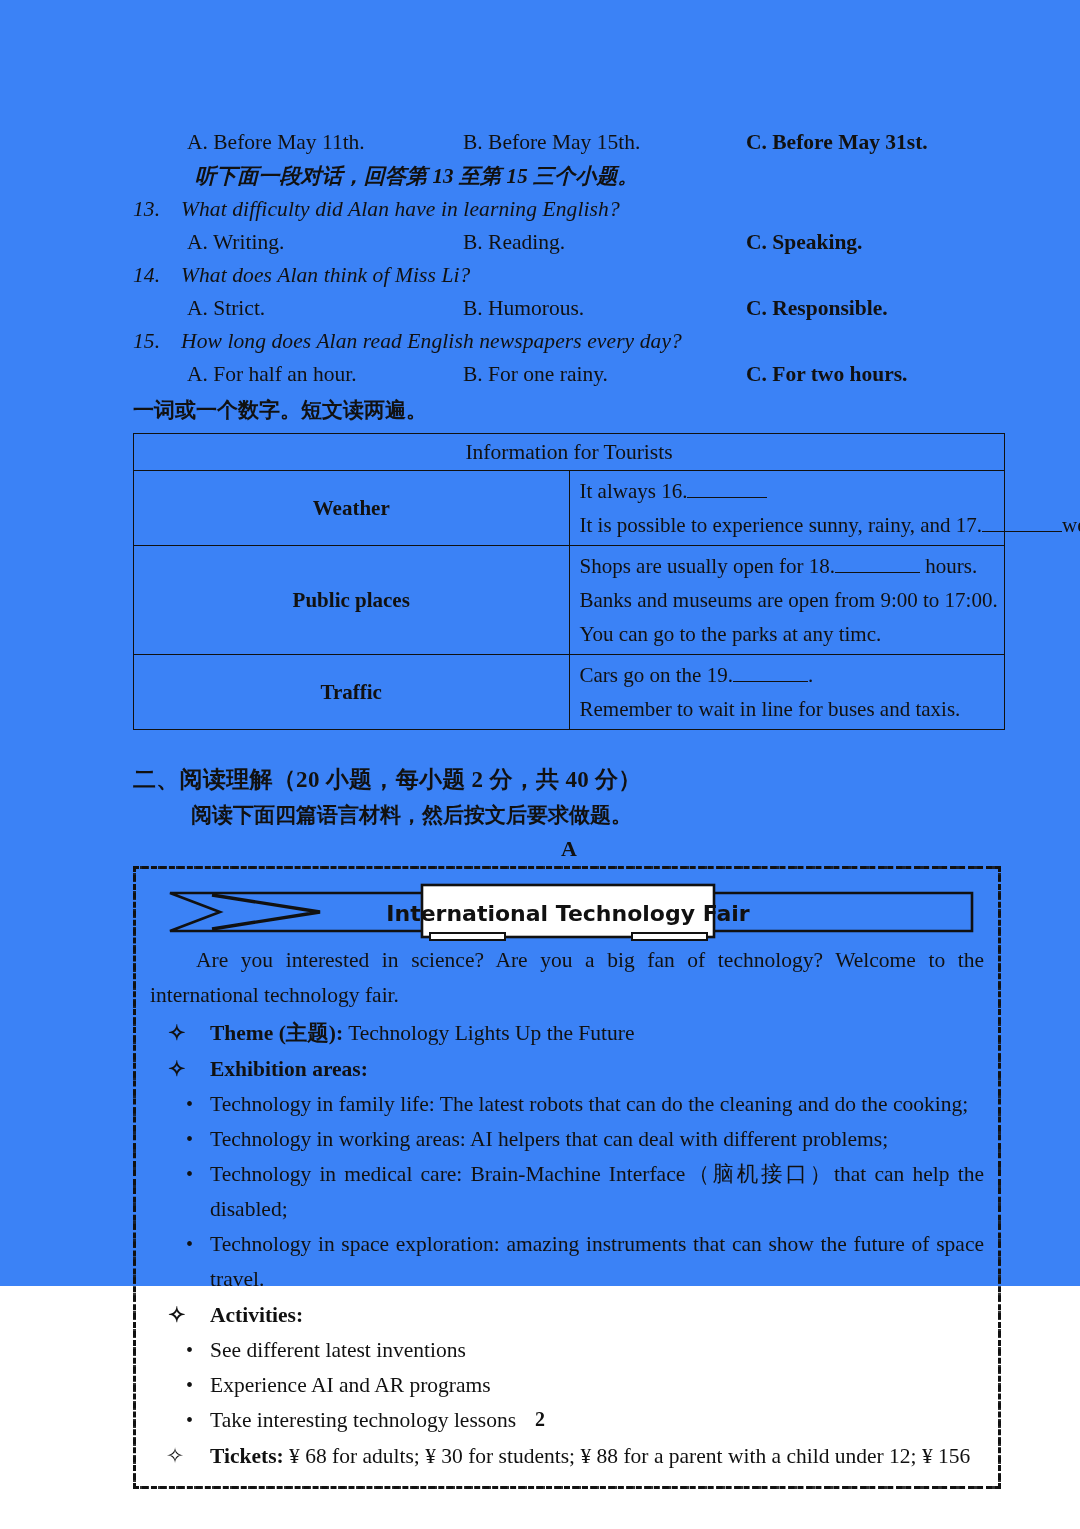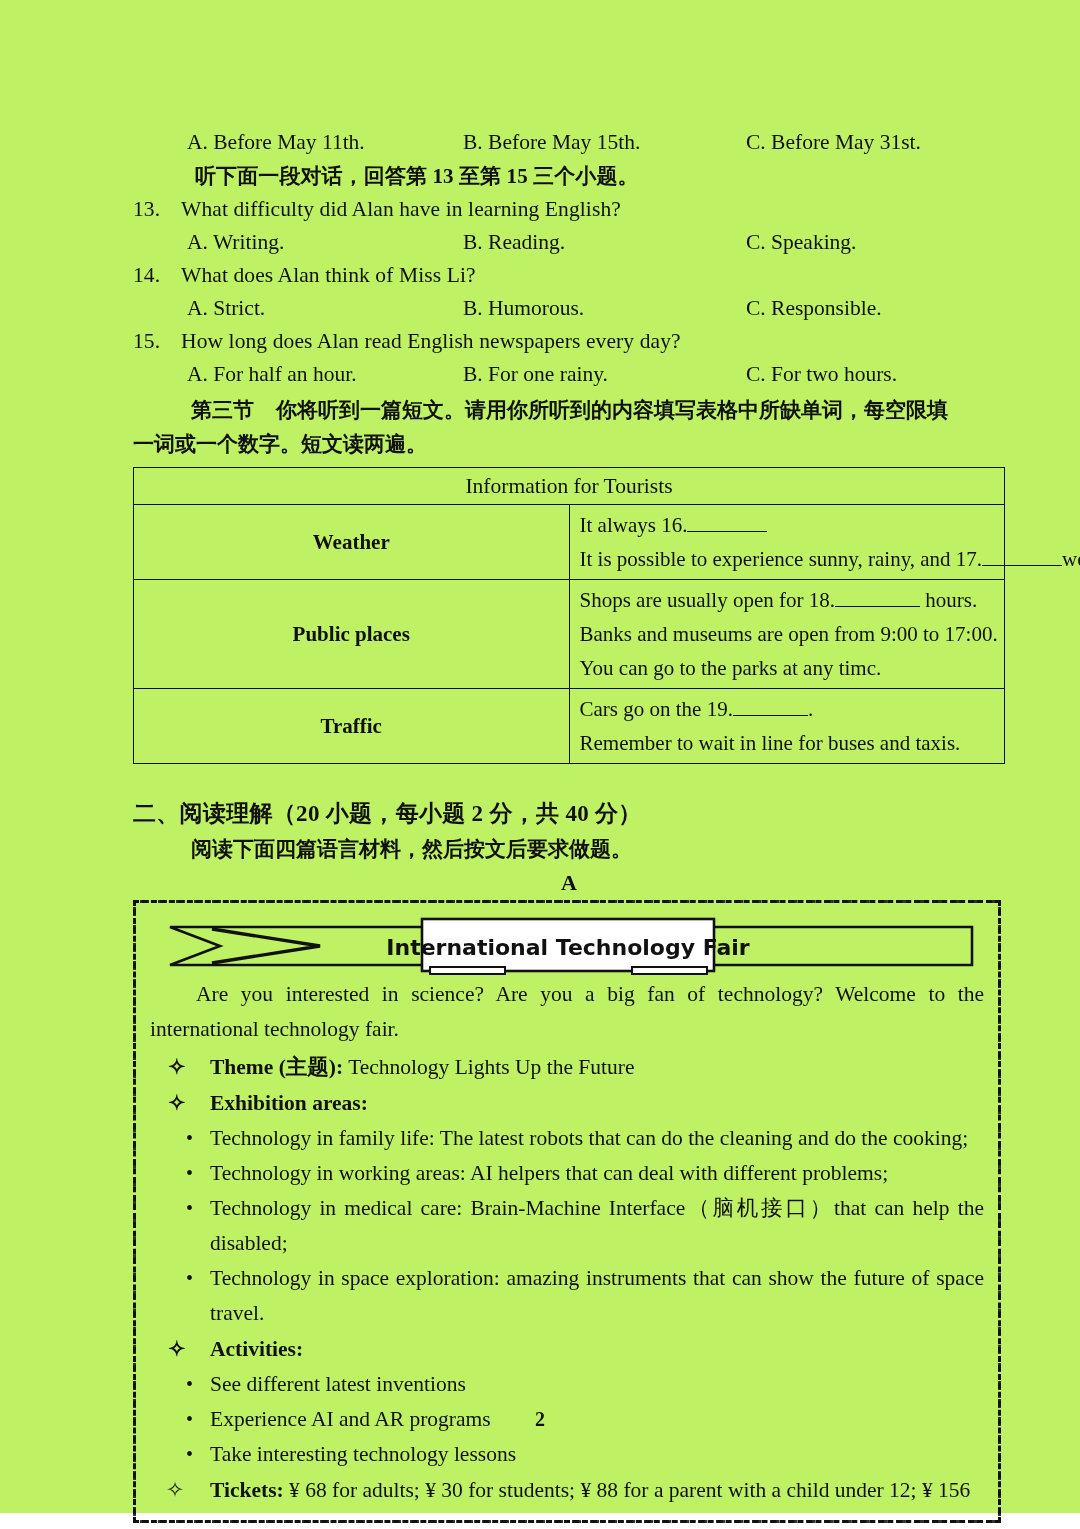--- a/index.html
+++ b/index.html
@@ -13,57 +13,58 @@
     position: relative;
     font-family: "Liberation Serif", "DejaVu Serif", serif;
     color: #111111;
     overflow: hidden;
   }
 
   .page {
     position: absolute;
     left: 0; top: 0;
     width: 1080px;
-    height: 1513px;
-    background: #bef264;
+    height: 1286px;
+    background: #3b82f6;
   }
 
   .content {
     position: absolute;
     left: 133px;
     top: 126px;
     width: 878px;
   }
 
   
   .q-line {
     font-size: 21.5px;
     line-height: 33px;
     white-space: nowrap;
     letter-spacing: .1px;
+    font-style: italic;
   }
   .q-num {
     display: inline-block;
     width: 48px;
   }
   .indent-cn { padding-left: 62px; }
 
   .opts {
     position: relative;
     height: 33px;
     font-size: 21.5px;
     line-height: 33px;
   }
   .opt {
     position: absolute;
     white-space: nowrap;
   }
   .opt-a { left: 54px; }
   .opt-b { left: 330px; }
-  .opt-c { left: 613px; }
+  .opt-c { left: 613px; font-weight: bold; }
   .cn-row {
     font-size: 21px;
     line-height: 34px;
     font-weight: 700;
   }
 
   
   .sec3 {
     margin-top: 2px;
     font-size: 21px;
@@ -268,23 +269,20 @@
     <div class="q-line">
       <span class="q-num">15.</span><span>How long does Alan read English newspapers every day?</span>
     </div>
     <div class="opts">
       <span class="opt opt-a">A. For half an hour.</span>
       <span class="opt opt-b">B. For one rainy.</span>
       <span class="opt opt-c">C. For two hours.</span>
     </div>
 
     <div class="sec3">
-      <div class="lead">
-        <span class="tag">第三节</span><span>你将听到一篇短文。请用你所听到的内容填写表格中所缺单词，每空限填</span>
-      </div>
       <div>一词或一个数字。短文读两遍。</div>
     </div>
 
     <table class="info">
       <tbody>
           <tr>
         <td class="tbl-title" colspan="2">Information for Tourists</td>
       </tr>
 
       <tr>

